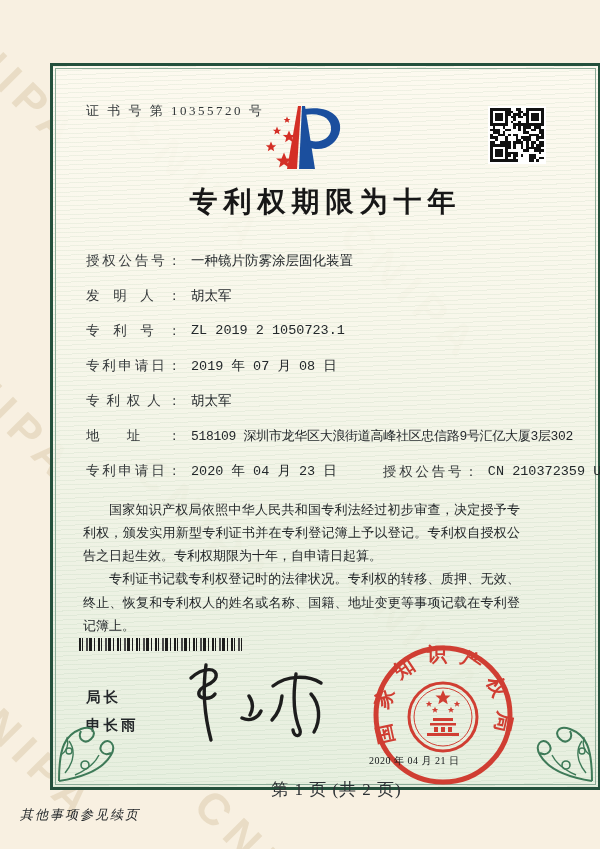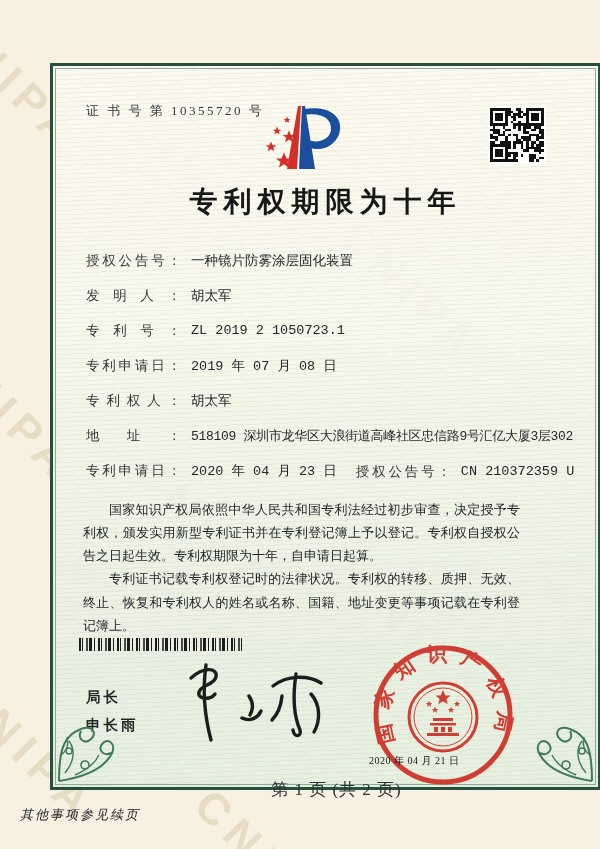--- a/index.html
+++ b/index.html
@@ -41,21 +41,21 @@
     letter-spacing:6px; color:#171717;
   }
   .fields { position:absolute; left:33px; top:186px; width:430px; }
   .frow { height:22px; margin-bottom:13px; font-size:13.5px; color:#23282b; white-space:nowrap; }
   .flabel {
     display:inline-block; width:95px; vertical-align:top;
     text-align:justify; text-align-last:justify; color:#35393b;
   }
   .fvalue { margin-left:10px;font-family:Liberation Mono, monospace; }
   .fvalue.small { font-size:13px; letter-spacing:-0.3px; }
-  .pair2 { display:inline-block; margin-left:19px; }
+  .pair2 { display:inline-block; margin-left:46px; }
   .body-text {
     position:absolute; left:30px; top:432px; width:437px;
     font-size:13px; line-height:1.78;
     color:#1f2326; text-align:justify;
   }
   .body-text p { text-indent:2em; }
   .barcode {
     position:absolute; left:26px; top:572px; width:163px; height:13px;
     background:repeating-linear-gradient(90deg,
       #1c1c1c 0 2px, rgba(0,0,0,0) 2px 3px,

